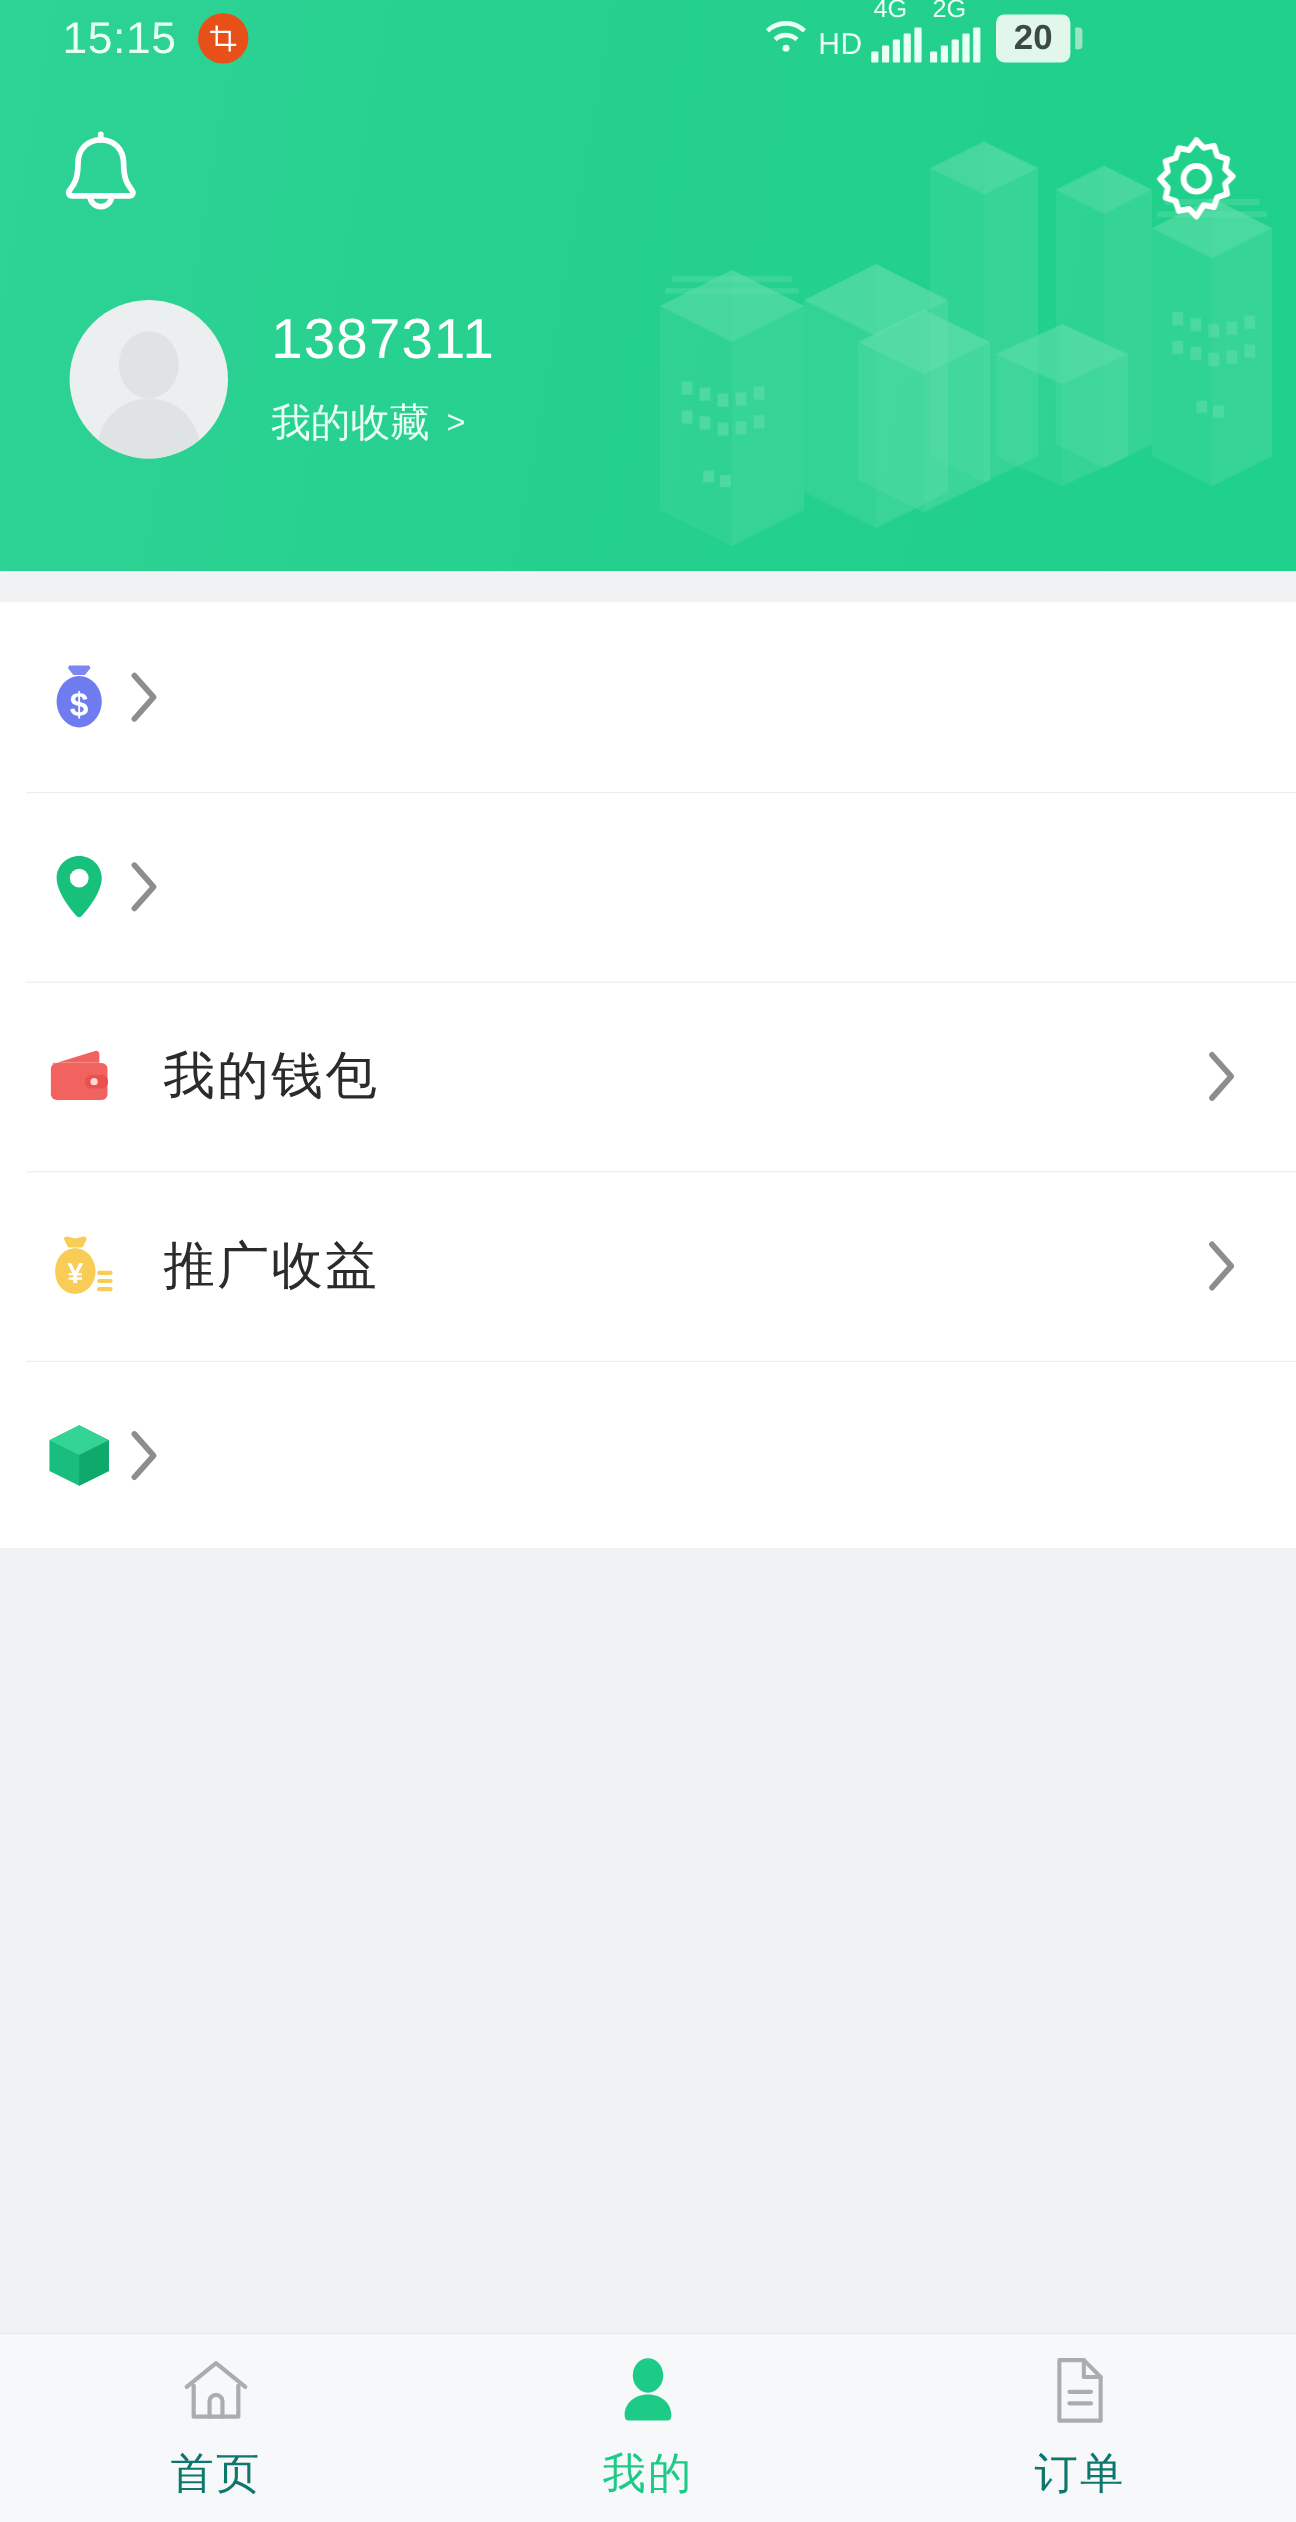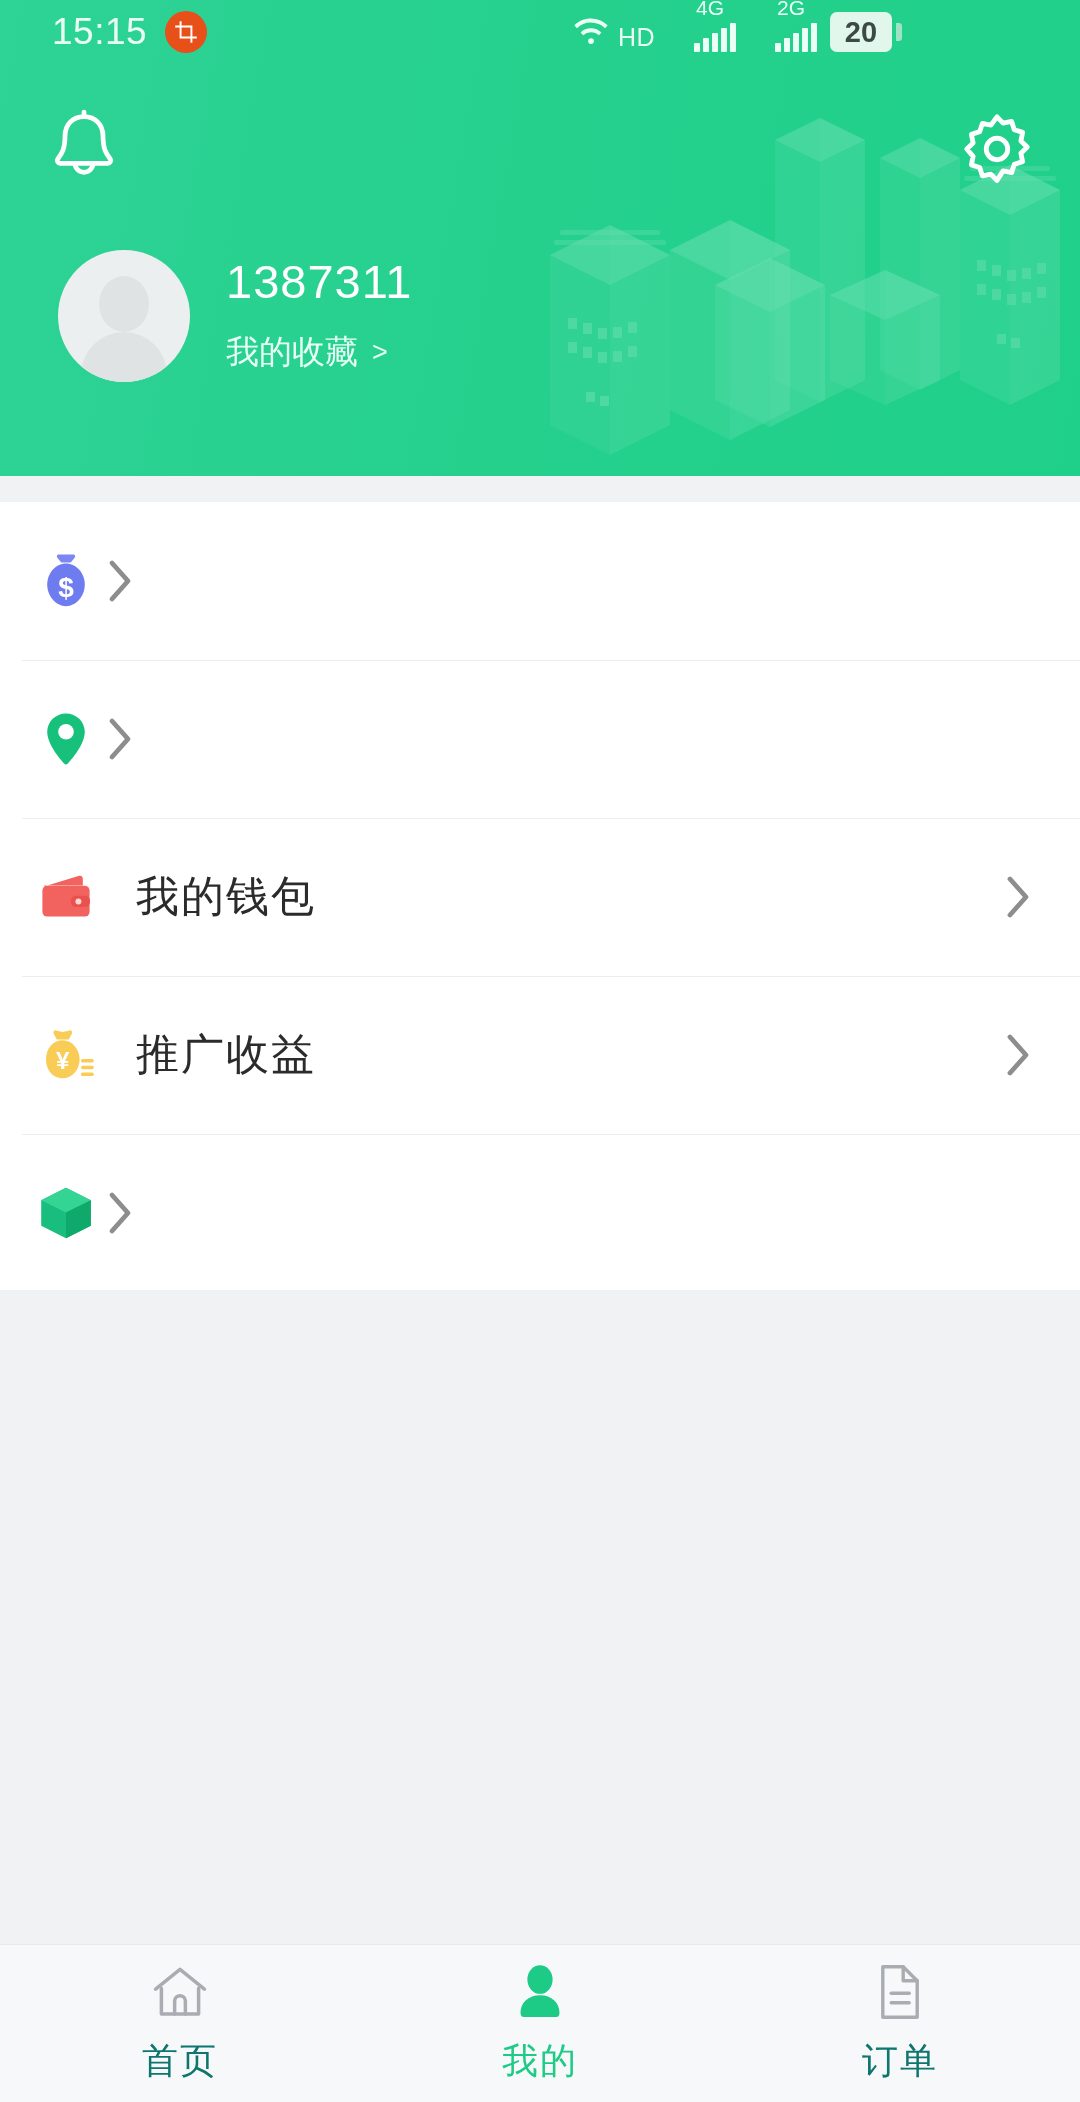--- a/index.html
+++ b/index.html
@@ -26,21 +26,21 @@
     padding:0 26px 0 52px;
   }
   .sb-left { display:flex; align-items:center; gap:18px; }
   .sb-time { color:#e9fff4; font-size:37px; letter-spacing:.5px; }
   .shot-icon {
     width:42px; height:42px; border-radius:50%;
     background:#e8501a; display:flex; align-items:center; justify-content:center;
   }
   .sb-right { display:flex; align-items:flex-end; gap:7px; }
   .hd-txt { color:#eafff6; font-size:25px; line-height:1; margin-bottom:2px; letter-spacing:.5px;}
-  .net-grp { position:relative; display:flex; align-items:flex-start;margin-left:32px; }
+  .net-grp { position:relative; display:flex; align-items:flex-start; }
   .net-lab { position:absolute; top:-25px; left:2px; color:#eafff6; font-size:21px; line-height:1; }
   .bars { display:flex; align-items:flex-end; gap:3px; height:30px; }
   .bars i { display:block; width:6px; background:#eafff6; border-radius:1px; }
   .battery {
     display:flex; align-items:center; margin-left:6px;font-weight:bold;
   }
   .batt-body {
     width:62px; height:40px; border-radius:7px; background:#e2f7ec;
     display:flex; align-items:center; justify-content:center;
   }

